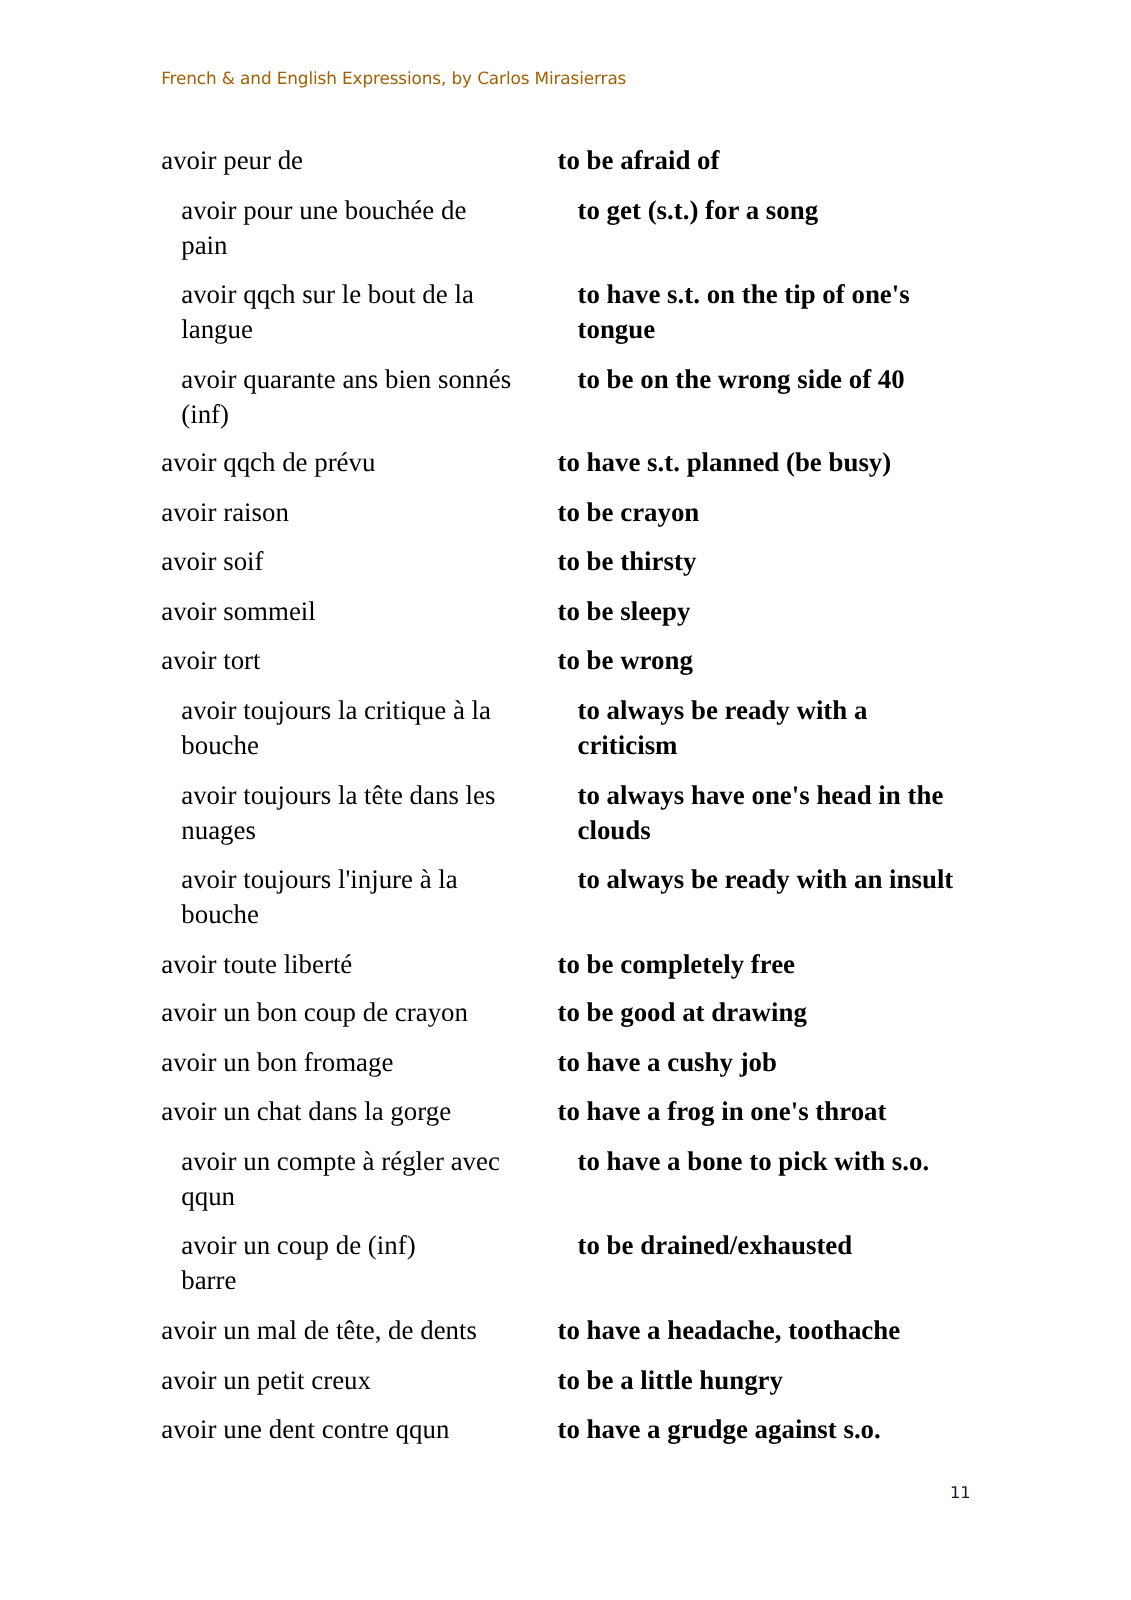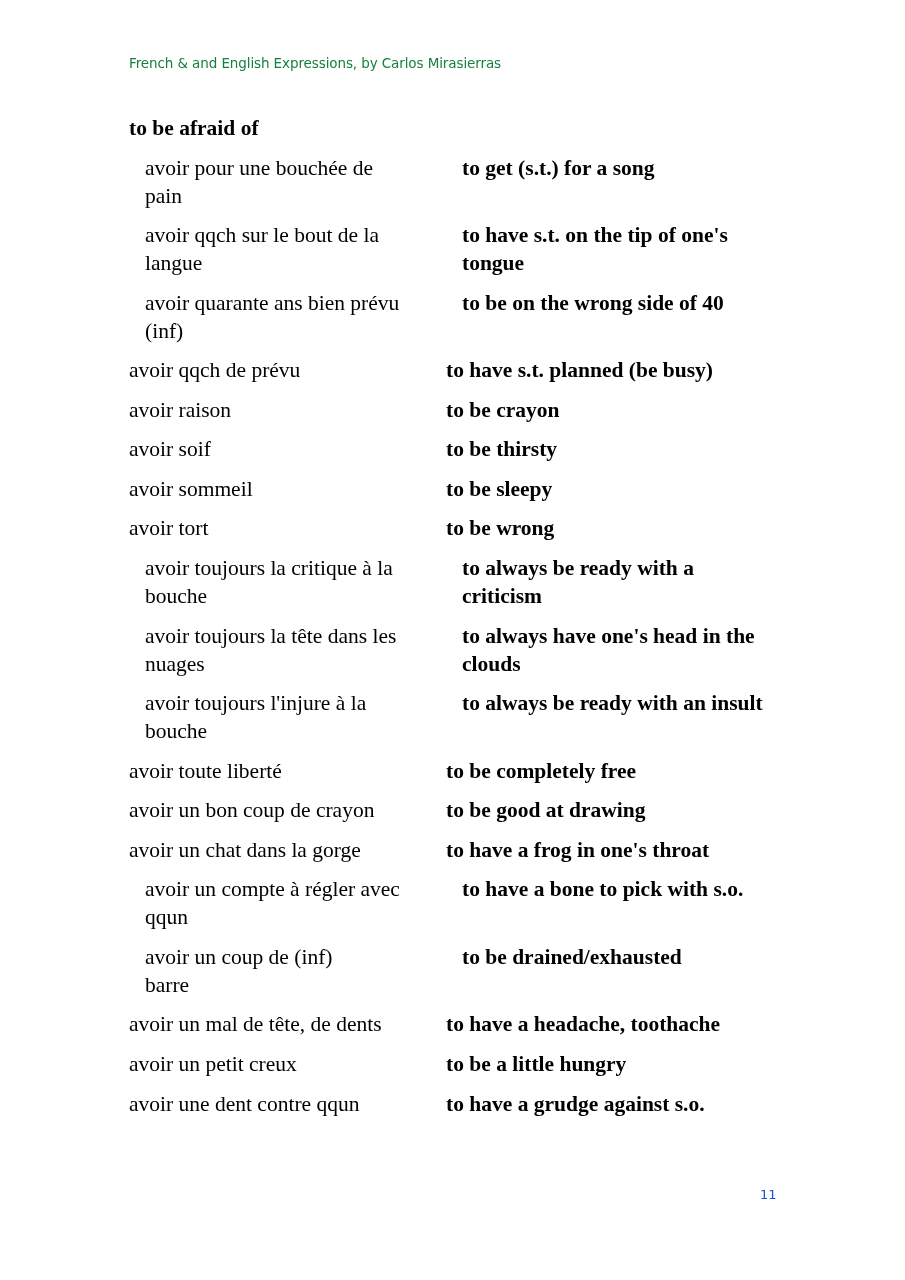--- a/index.html
+++ b/index.html
@@ -13,21 +13,21 @@
       position: relative;
       overflow: hidden;
       color: #000000;
     }
     .header {
       position: absolute;
       left: 129px;
       top: 55px;
       font-family: "DejaVu Sans", "Liberation Sans", sans-serif;
       font-size: 13.5px;
-      color: #15803d;
+      color: #a16207;
       letter-spacing: -0.1px;
     }
     .table {
       position: absolute;
       left: 129px;
       top: 114px;
       width: 660px;
       font-family: "Liberation Serif", "DejaVu Serif", serif;
       font-size: 21.5px;
       line-height: 28px;
@@ -47,45 +47,46 @@
       width: 330px;
       font-weight: bold;
     }
     .cell { white-space: pre-line; }
     .pageno {
       position: absolute;
       left: 760px;
       top: 1187px;
       font-family: "DejaVu Sans", "Liberation Sans", sans-serif;
       font-size: 13px;
-      color: #1d4ed8;
+      color: #0f172a;
     }
   </style>
 </head>
 <body>
 
 <div class="header">French &amp; and English Expressions, by Carlos Mirasierras</div>
 
 <div class="table">
   <div class="row single">
+      <div class="cell fr">avoir peur de</div>
       <div class="cell en">to be afraid of</div>
     </div>
   <div class="row double">
       <div class="cell fr">avoir pour une bouchée de
 pain</div>
       <div class="cell en">to get (s.t.) for a song</div>
     </div>
   <div class="row double">
       <div class="cell fr">avoir qqch sur le bout de la
 langue</div>
       <div class="cell en">to have s.t. on the tip of one's
 tongue</div>
     </div>
   <div class="row double">
-      <div class="cell fr">avoir quarante ans bien prévu
+      <div class="cell fr">avoir quarante ans bien sonnés
 (inf)</div>
       <div class="cell en">to be on the wrong side of 40</div>
     </div>
   <div class="row single">
       <div class="cell fr">avoir qqch de prévu</div>
       <div class="cell en">to have s.t. planned (be busy)</div>
     </div>
   <div class="row single">
       <div class="cell fr">avoir raison</div>
       <div class="cell en">to be crayon</div>
@@ -121,20 +122,24 @@
     </div>
   <div class="row single">
       <div class="cell fr">avoir toute liberté</div>
       <div class="cell en">to be completely free</div>
     </div>
   <div class="row single">
       <div class="cell fr">avoir un bon coup de crayon</div>
       <div class="cell en">to be good at drawing</div>
     </div>
   <div class="row single">
+      <div class="cell fr">avoir un bon fromage</div>
+      <div class="cell en">to have a cushy job</div>
+    </div>
+  <div class="row single">
       <div class="cell fr">avoir un chat dans la gorge</div>
       <div class="cell en">to have a frog in one's throat</div>
     </div>
   <div class="row double">
       <div class="cell fr">avoir un compte à régler avec
 qqun</div>
       <div class="cell en">to have a bone to pick with s.o.</div>
     </div>
   <div class="row double">
       <div class="cell fr">avoir un coup de   (inf)

